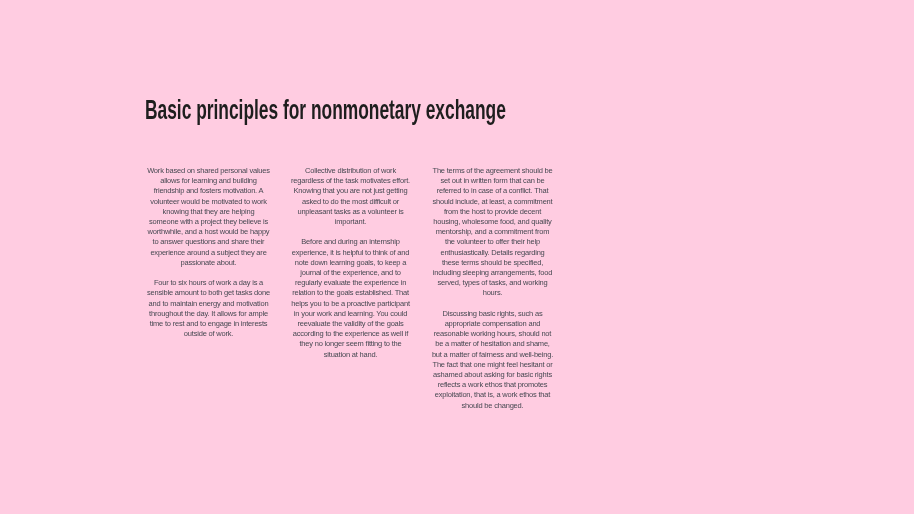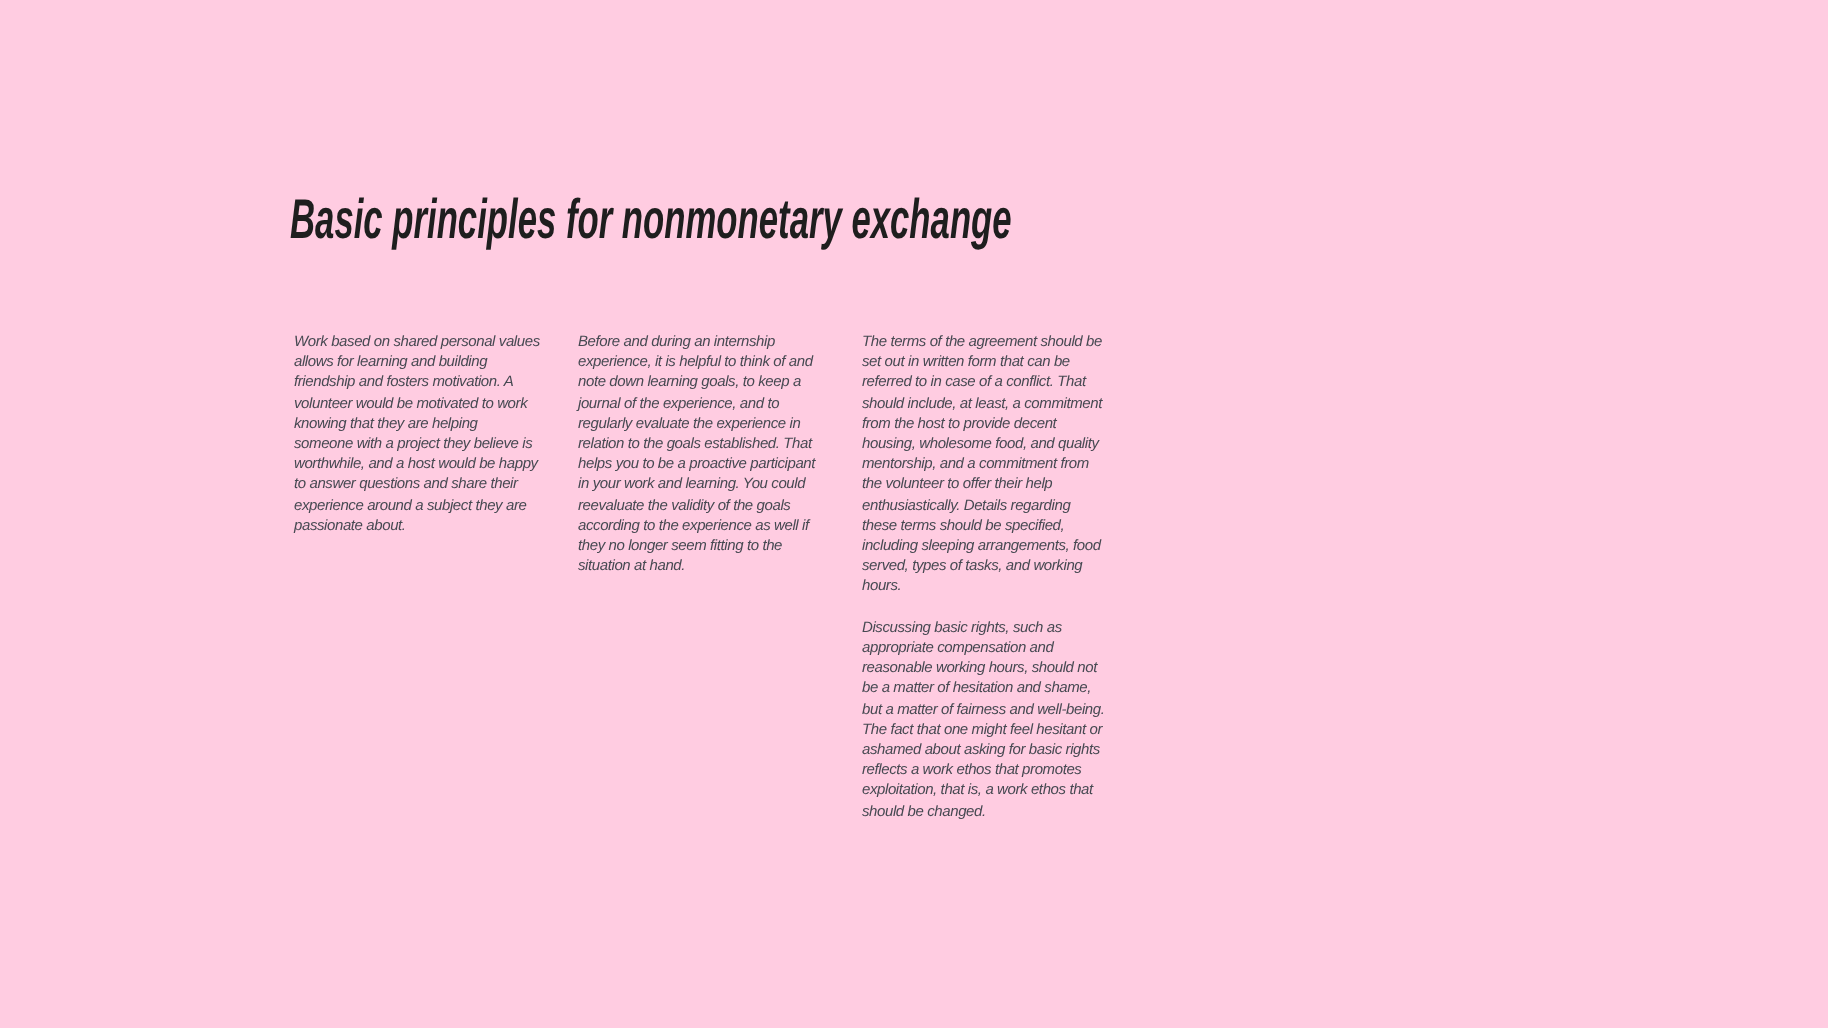--- a/index.html
+++ b/index.html
@@ -11,21 +11,20 @@
     height: 514px;
     overflow: hidden;
     background: var(--bg, #ffcce1);
     font-family: "Liberation Sans", sans-serif;
   }
   .slide {
     position: relative;
     width: 914px;
     height: 514px;
     background: var(--bg, #ffcce1);
-    font-style: italic;
   }
   .title {
     position: absolute;
     left: 145px;
     top: 96px;
     margin: 0;
     font-family: "Liberation Sans", sans-serif;
     font-weight: bold;
     font-size: 28px;
     line-height: 28px;
@@ -44,36 +43,39 @@
   }
   .col {
     width: 123px;
     font-size: 7.5px;
     line-height: 10.2px;
     letter-spacing: -0.2px;
     color: var(--body, #474952);
   }
   .col p {
     margin: 0 0 10.2px 0;
+    text-align: center;
   }
   .col p:last-child {
     margin-bottom: 0;
   }
 </style>
 </head>
 <body>
 
 <div class="slide">
   <h1 class="title">Basic principles for nonmonetary exchange</h1>
 
   <div class="columns">
     <div class="col">
       <p>Work based on shared personal values allows for learning and building friendship and fosters motivation. A volunteer would be motivated to work knowing that they are helping someone with a project they believe is worthwhile, and a host would be happy to answer questions and share their experience around a subject they are passionate about.</p>
+      <p>Four to six hours of work a day is a sensible amount to both get tasks done and to maintain energy and motivation throughout the day. It allows for ample time to rest and to engage in interests outside of work.</p>
     </div>
     <div class="col">
+      <p>Collective distribution of work regardless of the task motivates effort. Knowing that you are not just getting asked to do the most difficult or unpleasant tasks as a volunteer is important.</p>
       <p>Before and during an internship experience, it is helpful to think of and note down learning goals, to keep a journal of the experience, and to regularly evaluate the experience in relation to the goals established. That helps you to be a proactive participant in your work and learning. You could reevaluate the validity of the goals according to the experience as well if they no longer seem fitting to the situation at hand.</p>
     </div>
     <div class="col">
       <p>The terms of the agreement should be set out in written form that can be referred to in case of a conflict. That should include, at least, a commitment from the host to provide decent housing, wholesome food, and quality mentorship, and a commitment from the volunteer to offer their help enthusiastically. Details regarding these terms should be specified, including sleeping arrangements, food served, types of tasks, and working hours.</p>
       <p>Discussing basic rights, such as appropriate compensation and reasonable working hours, should not be a matter of hesitation and shame, but a matter of fairness and well-being. The fact that one might feel hesitant or ashamed about asking for basic rights reflects a work ethos that promotes exploitation, that is, a work ethos that should be changed.</p>
     </div>
   </div>
 </div>
 
 </body></html>

